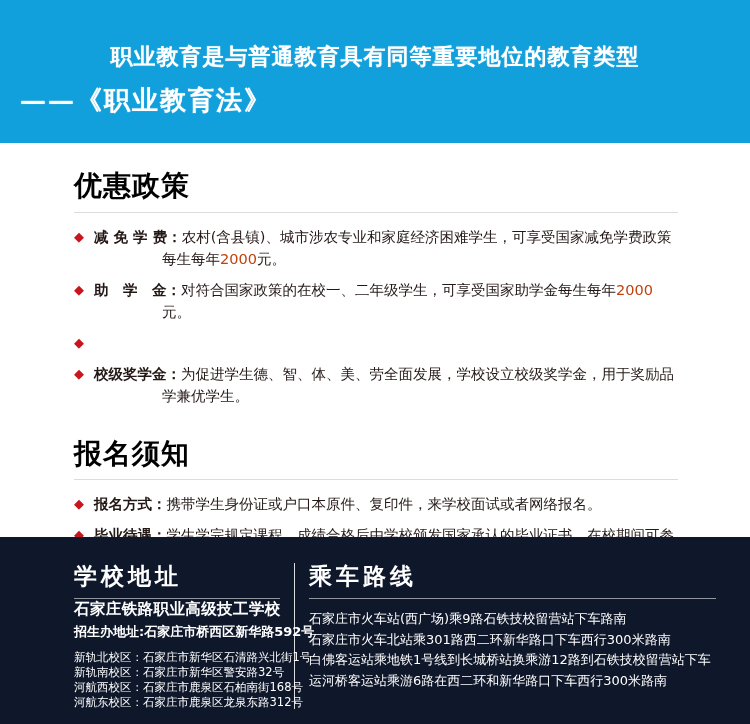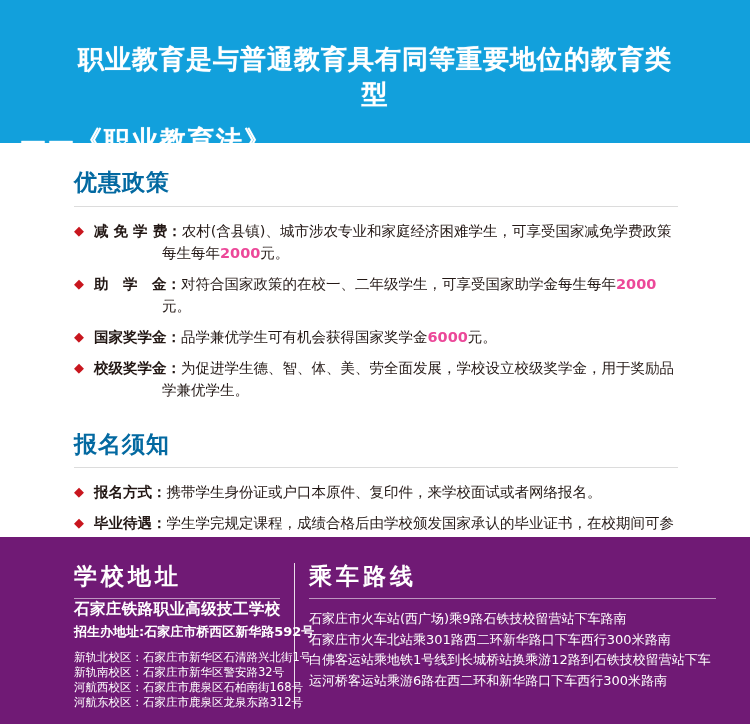--- a/index.html
+++ b/index.html
@@ -1,46 +1,46 @@
 <!DOCTYPE html>
 <html><head>
 <meta charset="utf-8">
 <style>
   html,body{margin:0;padding:0;background:#fff;}
   .page{width:750px;height:724px;overflow:hidden;position:relative;background:#fff;
         font-family:"DejaVu Sans",sans-serif;color:#231815;}
 
   
   .banner{height:143px;background:#12a0dc;color:#fff;box-sizing:border-box;padding-top:42px;}
-  .banner-line1{font-family:Liberation Mono, monospace;font-weight:bold;font-size:26px;
+  .banner-line1{font-family:Liberation Mono, monospace;font-weight:bold;font-size:22px;
                 letter-spacing:1px;text-align:center;padding:0 70px;
                 text-shadow:0 0 1px rgba(255,255,255,.6);}
   .banner-line2{font-family:"DejaVu Serif",serif;font-weight:bold;font-size:26px;
                 letter-spacing:2px;padding-right:72px;margin-top:11px;
                 text-shadow:0 0 1px rgba(255,255,255,.6);padding-left:20px;}
 
   
   .content{padding:26px 72px 0 74px;}
-  .sec-title{margin:0;font-size:23px;line-height:1.2;font-weight:bold;color:#0369a1;letter-spacing:1px;}
+  .sec-title{margin:0;font-size:28px;line-height:1.2;font-weight:bold;color:#000000;letter-spacing:1px;}
   .rule{border-bottom:1px solid #dcdcdc;margin-top:9px;}
   .items{list-style:none;margin:13px 0 0 0;padding:0;}
   .item{display:flex;align-items:flex-start;margin-bottom:9px;}
   .diamond{color:#c8161e;font-size:13px;line-height:22px;width:20px;flex:0 0 20px;}
   .item-text{margin:0;font-size:14.5px;line-height:22px;font-weight:500;
              padding-left:68px;text-indent:-68px;}
   .item-text b{font-weight:800;}
-  .red{color:#ec4899;font-weight:700;}
+  .red{color:#c2410c;font-weight:400;}
   .sec2{margin-top:30px;}
 
   .slogan{margin-top:32px;text-align:center;font-family:"DejaVu Serif",serif;
           font-weight:bold;font-size:31px;letter-spacing:3px;color:#d2161e;
           text-shadow:0 0 1px rgba(210,22,30,.5);}
 
   
-  .footer{position:absolute;left:0;top:537px;width:750px;height:187px;background:#701a75;
+  .footer{position:absolute;left:0;top:537px;width:750px;height:187px;background:#0f172a;
           color:#fff;box-sizing:border-box;display:flex;padding:26px 34px 0 74px;}
   .col-left{width:206px;flex:0 0 206px;padding-right:14px;
             border-right:1px solid rgba(255,255,255,.85);height:146px;}
   .col-right{flex:1;padding-left:14px;}
   .col-title{margin:0;font-size:23px;font-weight:800;letter-spacing:4px;line-height:1.15;}
   .hairline{border-bottom:1px solid rgba(255,255,255,.55);margin-top:9px;}
   .school{font-size:15.5px;font-weight:800;letter-spacing:.4px;white-space:nowrap;}
   .admissions{margin-top:3px;font-size:13px;font-weight:800;white-space:nowrap;}
   .campuses{list-style:none;margin:9px 0 0 0;padding:0;font-size:11.5px;line-height:15px;font-weight:500;}
   .routes{list-style:none;margin:10px 0 0 0;padding:0;font-size:13px;line-height:20.5px;font-weight:400;}
@@ -65,21 +65,20 @@
         <li class="item">
           <span class="diamond">◆</span>
           <p class="item-text"><b>减 免 学 费：</b><span>农村(含县镇)、城市涉农专业和家庭经济困难学生，可享受国家减免学费政策每生每年</span><span class="red">2000</span><span>元。</span></p>
         </li>
         <li class="item">
           <span class="diamond">◆</span>
           <p class="item-text"><b>助　学　金：</b><span>对符合国家政策的在校一、二年级学生，可享受国家助学金每生每年</span><span class="red">2000</span><span>元。</span></p>
         </li>
         <li class="item">
           <span class="diamond">◆</span>
-          <p class="item-text"><b>国家奖学金：</b><span>品学兼优学生可有机会获得国家奖学金</span><span class="red">6000</span><span>元。</span></p>
         </li>
         <li class="item">
           <span class="diamond">◆</span>
           <p class="item-text"><b>校级奖学金：</b><span>为促进学生德、智、体、美、劳全面发展，学校设立校级奖学金，用于奖励品学兼优学生。</span><span class="red"></span><span></span></p>
         </li>
       </ul>
     </section>
 
     <section class="sec2">
       <h2 class="sec-title">报名须知</h2>

